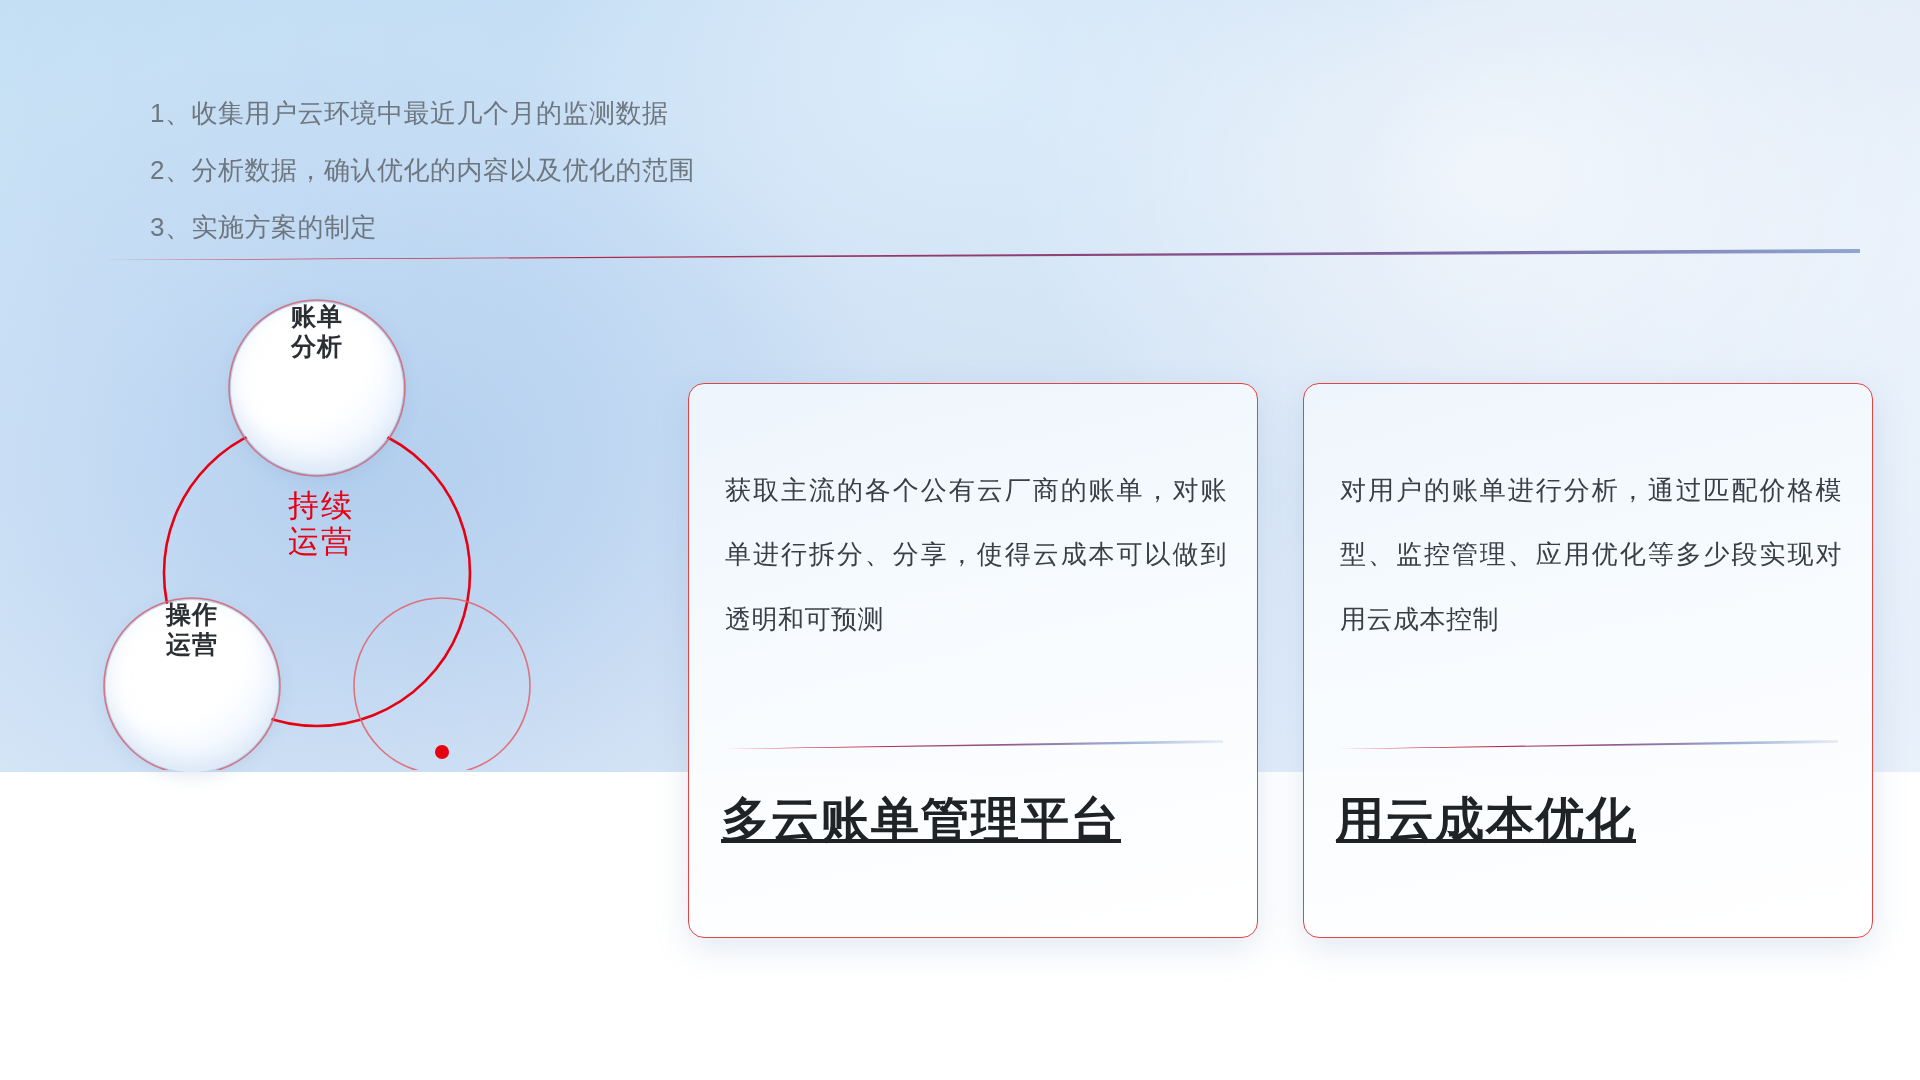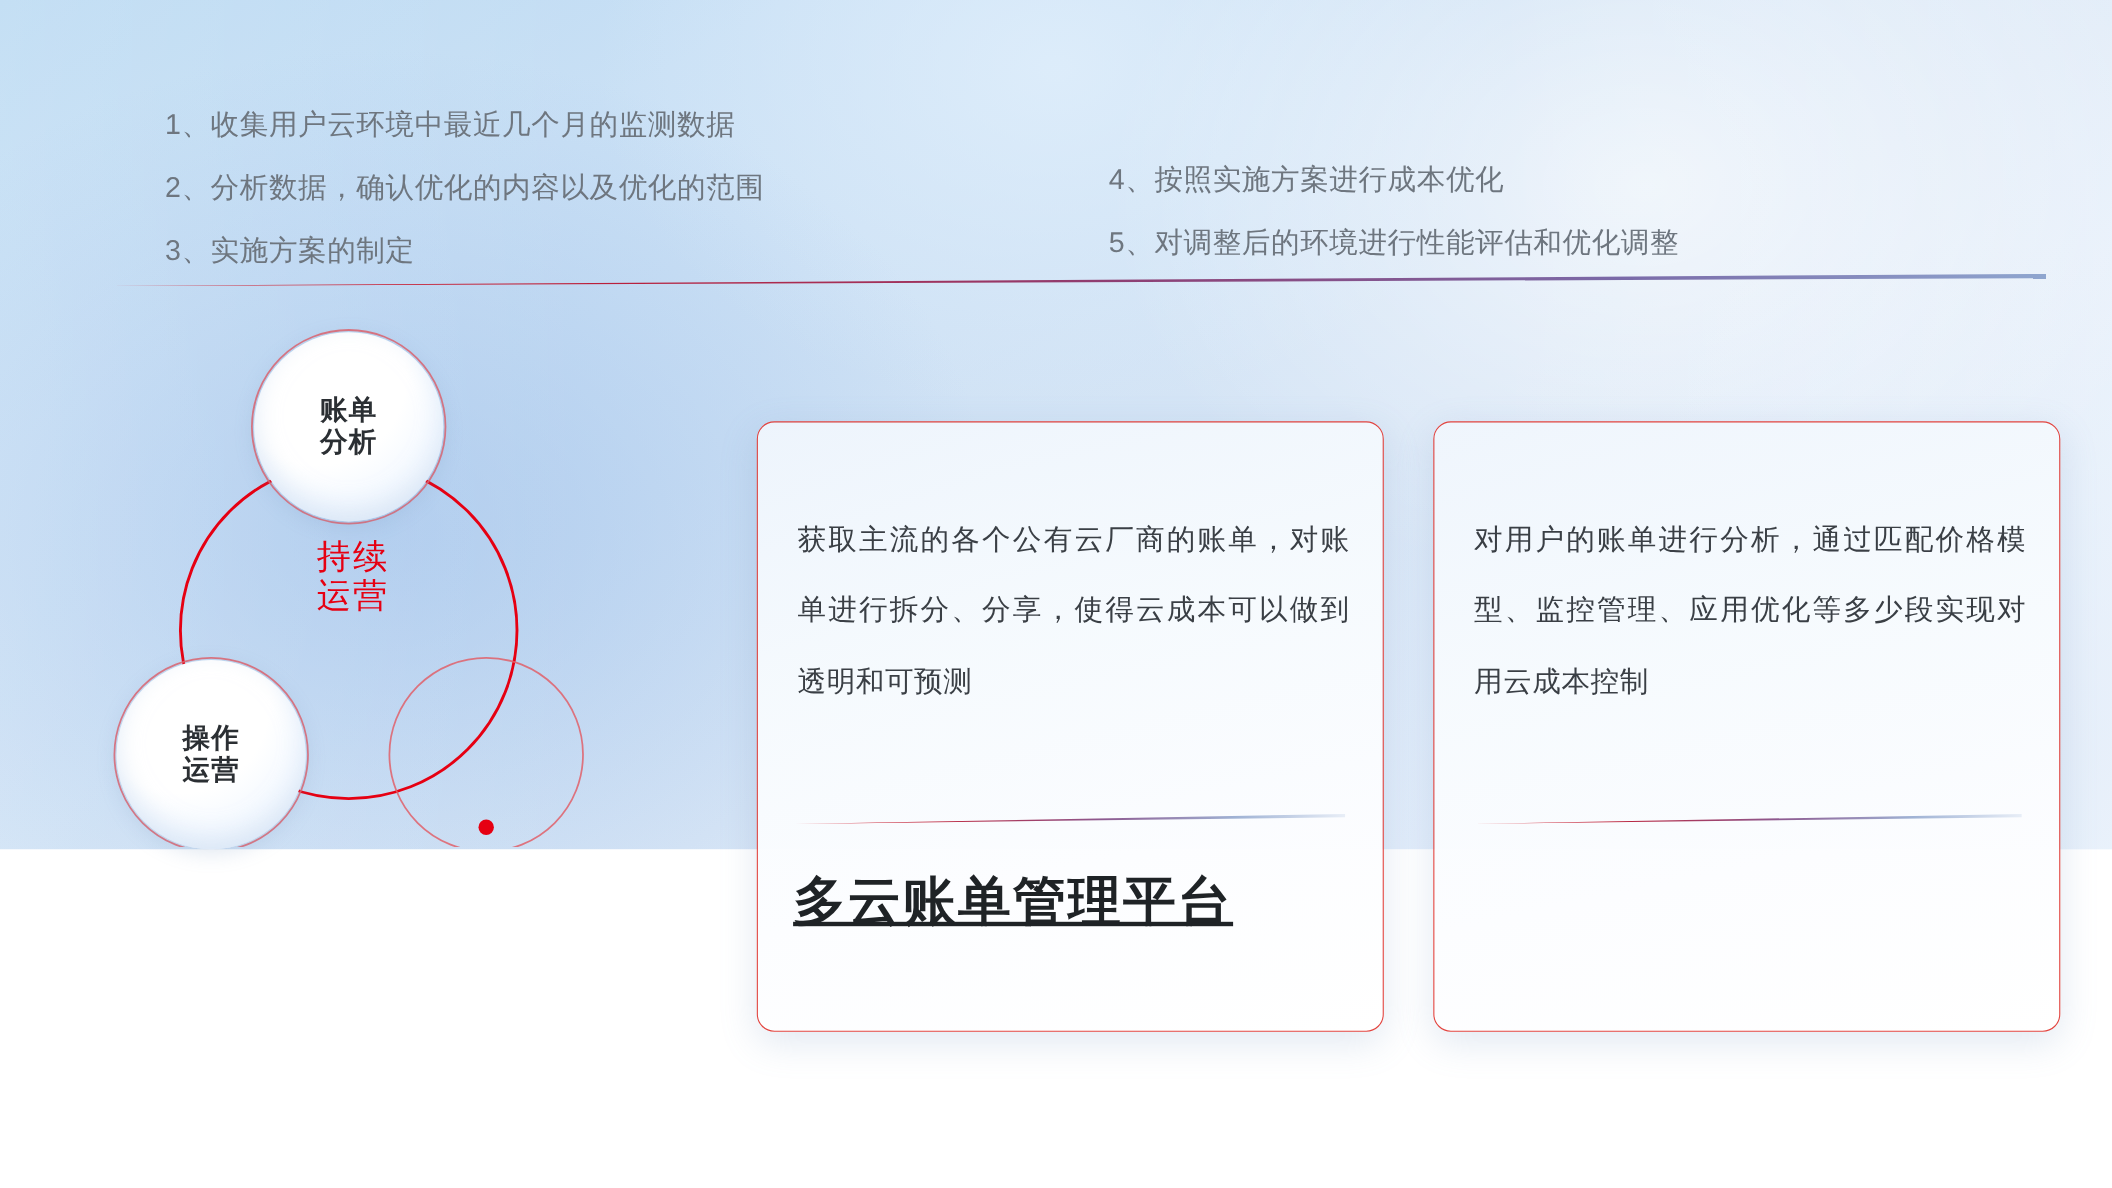--- a/index.html
+++ b/index.html
@@ -40,21 +40,21 @@
     position:absolute; left:100px; top:249px; width:1760px; height:11px;
   }
 
   
   #venn { position:absolute; left:88px; top:290px; width:500px; height:480px; }
   .vcircle {
     position:absolute; border-radius:50%;
     background:
       radial-gradient(circle at 34% 24%, #ffffff 0%, #ffffff 46%, #f4f9ff 68%, #e6eefa 100%);
     box-shadow:0 4px 18px rgba(120,150,190,0.22), inset 0 -10px 22px rgba(200,218,240,0.55);
-    display:flex; align-items:center; justify-content:center;
+    display:flex; justify-content:center;
     text-align:center;
   }
   .vcircle .vlabel {
     font-size:25px; font-weight:700; color:#2b2f33; line-height:1.18;
     letter-spacing:1px;
   }
   #c-top    { left:143px; top:12px;  width:172px; height:172px; }
   #c-left   { left:18px;  top:310px; width:172px; height:172px; }
   #c-right  { left:268px; top:310px; width:172px; height:172px; }
 
@@ -95,24 +95,20 @@
 
 <div id="stage">
   <div id="sheen"></div>
 
   <div class="steps" id="steps-left">
     <div class="line">1、收集用户云环境中最近几个月的监测数据</div>
     <div class="line">2、分析数据，确认优化的内容以及优化的范围</div>
     <div class="line">3、实施方案的制定</div>
   </div>
 
-  <div class="steps" id="steps-right">
-    <div class="line">4、按照实施方案进行成本优化</div>
-    <div class="line">5、对调整后的环境进行性能评估和优化调整</div>
-  </div>
 
   <svg id="divider" viewBox="0 0 1760 11" preserveAspectRatio="none">
     <defs>
       <linearGradient id="gradDiv" x1="0" y1="0" x2="1" y2="0">
         <stop offset="0%" stop-color="#d9121f"></stop>
         <stop offset="22%" stop-color="#c01c34"></stop>
         <stop offset="52%" stop-color="#8e3f73"></stop>
         <stop offset="78%" stop-color="#7a6aa8"></stop>
         <stop offset="100%" stop-color="#8fa6cf"></stop>
       </linearGradient>
@@ -182,15 +178,16 @@
         <linearGradient id="gradCard2" x1="0" y1="0" x2="1" y2="0">
           <stop offset="0%" stop-color="#d9121f"></stop>
           <stop offset="26%" stop-color="#bb2038"></stop>
           <stop offset="56%" stop-color="#8d5a90"></stop>
           <stop offset="80%" stop-color="#9fb2d4"></stop>
           <stop offset="100%" stop-color="#e8eef7"></stop>
         </linearGradient>
       </defs>
       <path d="M0,9 L500,0 L500,3 L0,9 Z" fill="url(#gradCard2)"></path>
     </svg>
+    <div class="card-title">用云成本优化</div>
   </div>
 
 </div>
 
 </body></html>

